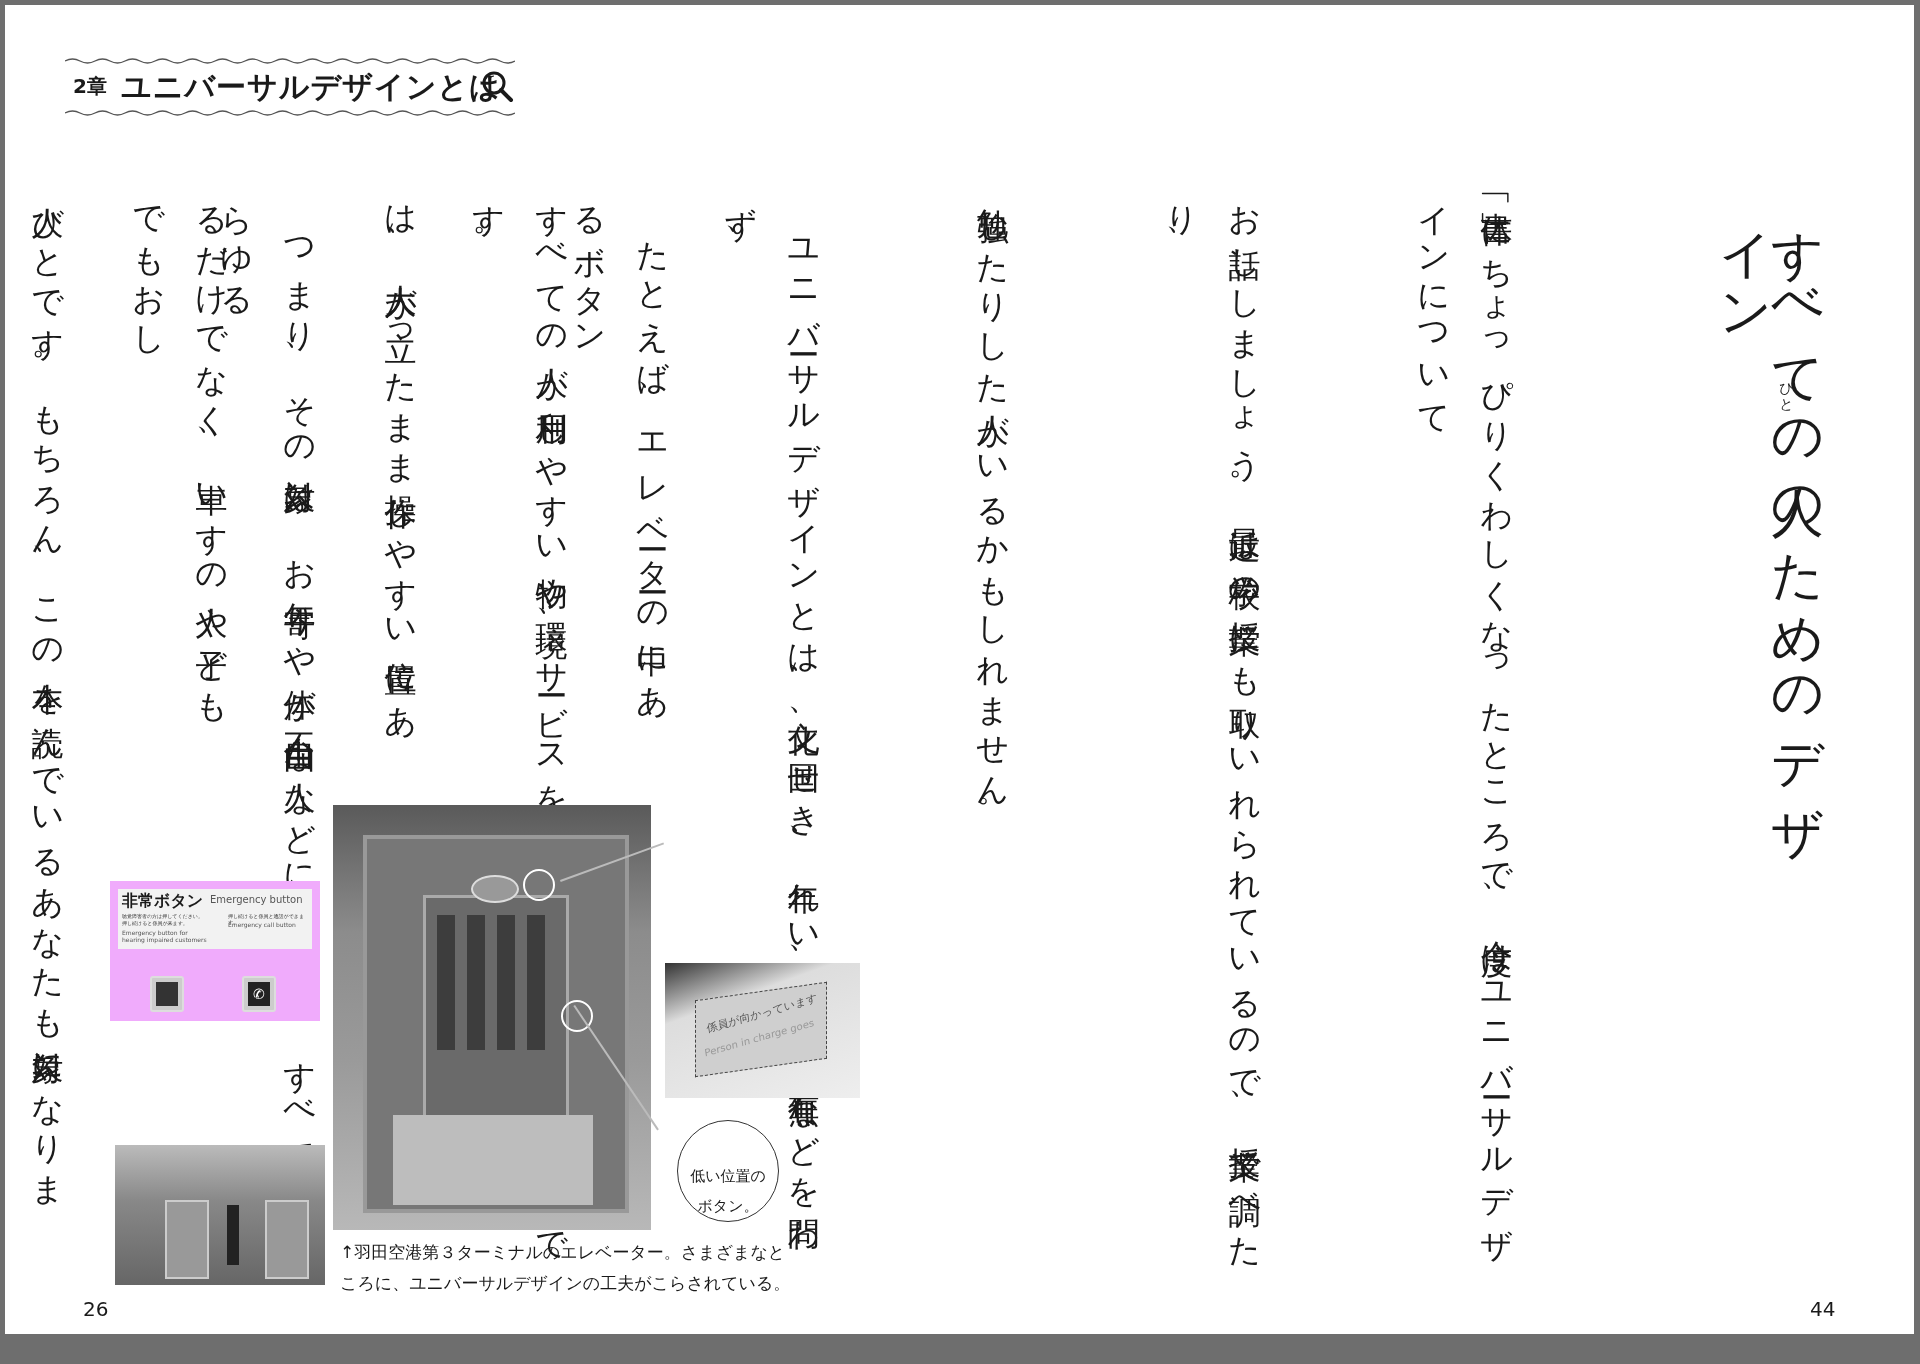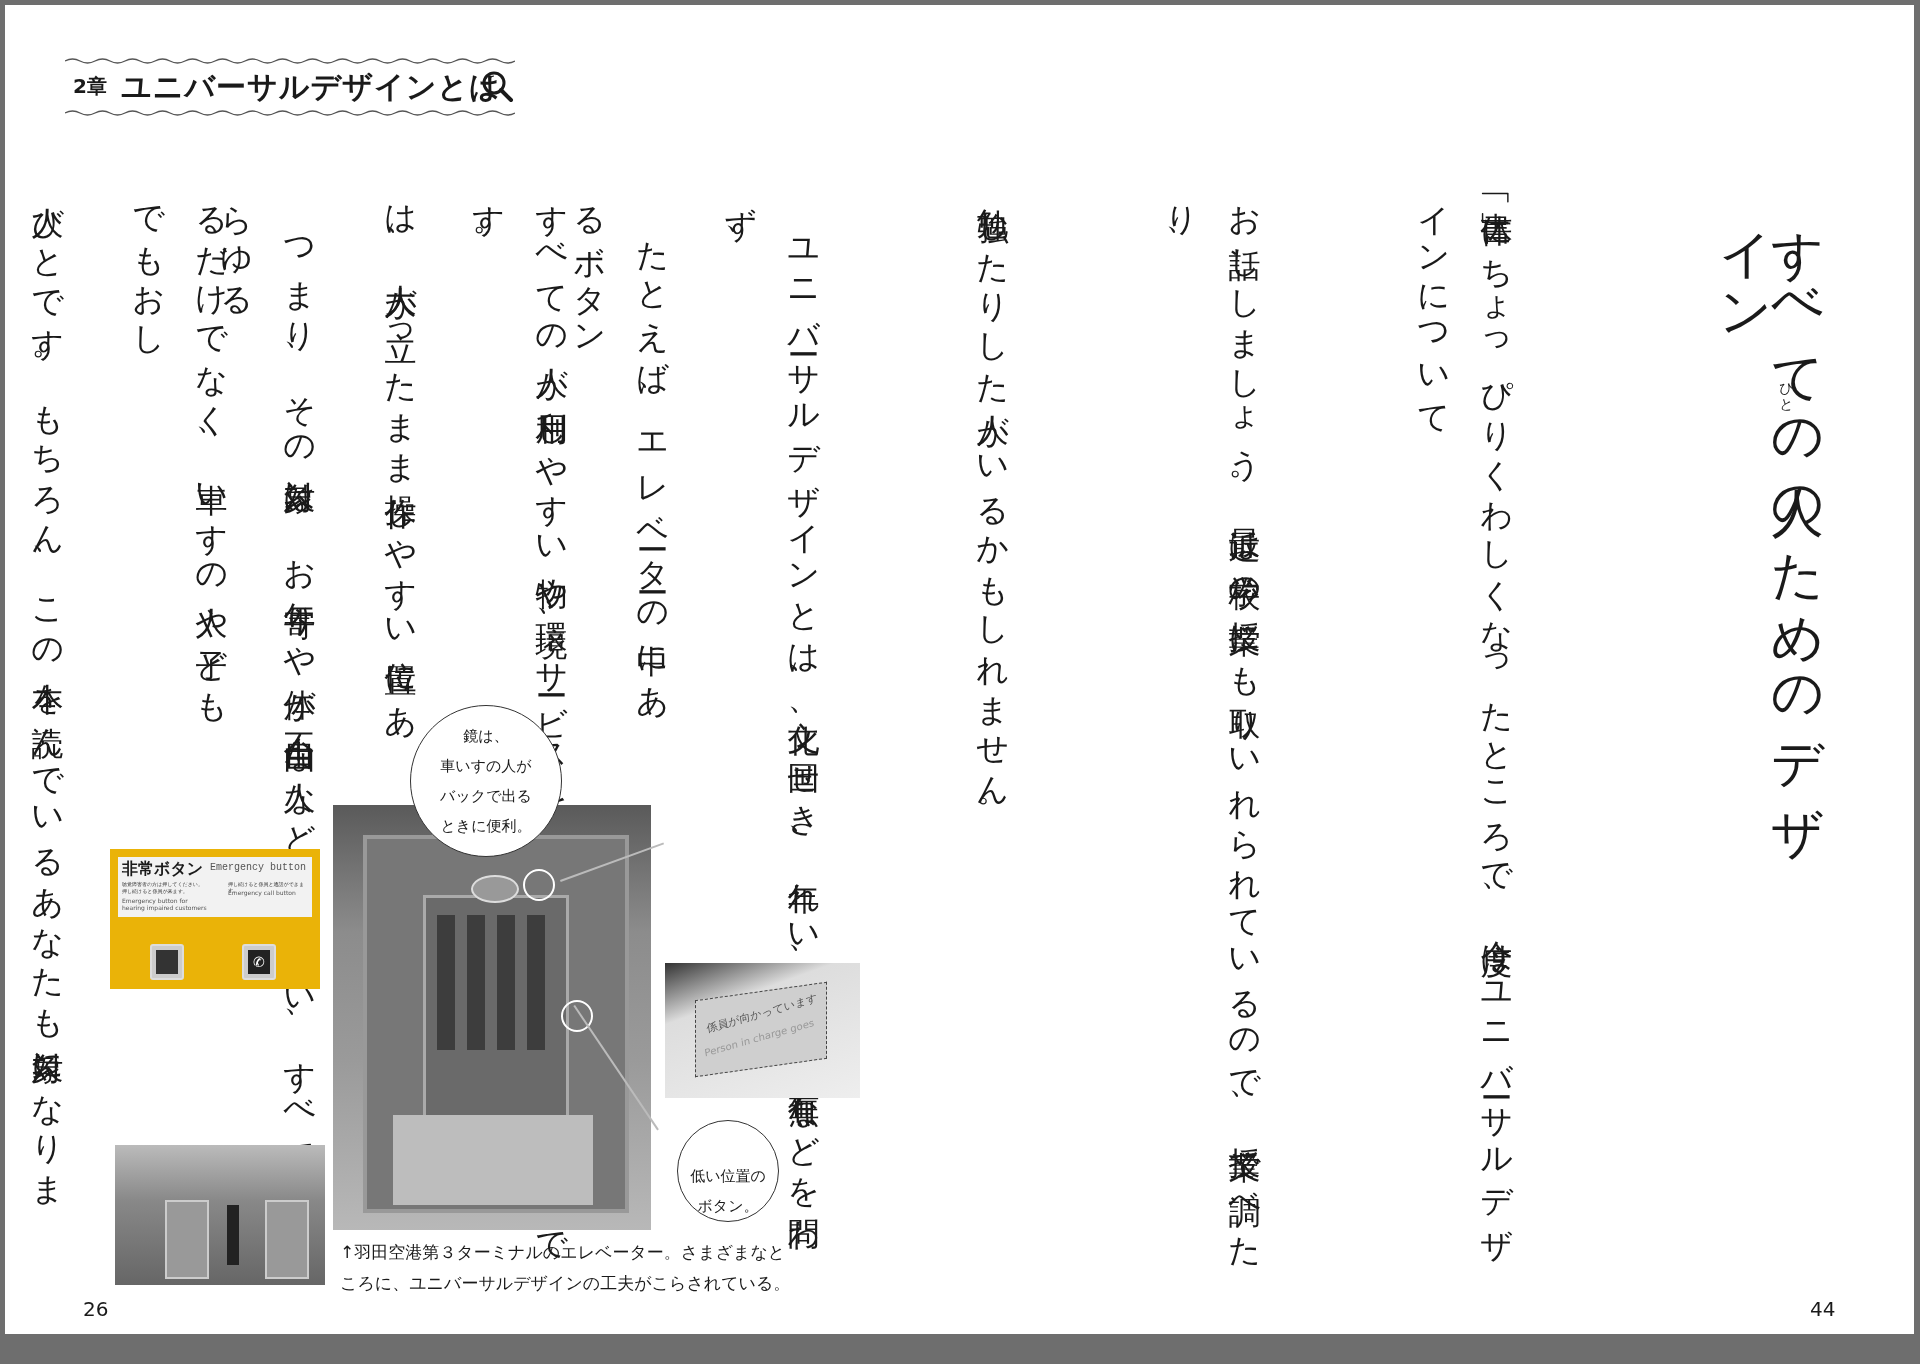--- a/index.html
+++ b/index.html
@@ -75,24 +75,24 @@
     
     
     
     
     
     
     
     
   </div>
 
-  <div class="photo" style="left:105px;top:844px;width:210px;height:140px;background:#eab308;">
+  <div class="photo" style="left:105px;top:876px;width:210px;height:140px;background:#f0abfc;">
     <div style="position:absolute;left:8px;top:8px;width:194px;height:60px;background:#f2f2f2;">
       <div style="position:absolute;left:4px;top:2px;font-size:16px;font-weight:bold;">非常ボタン</div>
-      <div style="position:absolute;left:92px;top:5px;font-size:10px;color:#555;font-family:Liberation Mono, monospace;">Emergency button</div>
+      <div style="position:absolute;left:92px;top:5px;font-size:10px;color:#555;">Emergency button</div>
       <div style="position:absolute;left:4px;top:24px;font-size:5px;line-height:7px;white-space:pre-line;color:#333;">聴覚障害者の方は押してください。
 押し続けると係員が来ます。</div>
       <div style="position:absolute;left:4px;top:40px;font-size:6px;line-height:7px;white-space:pre-line;color:#555;">Emergency button for
 hearing impaired customers</div>
       <div style="position:absolute;left:110px;top:24px;font-size:5px;color:#333;">押し続けると係員と通話ができます。</div>
       <div style="position:absolute;left:110px;top:32px;font-size:6px;color:#555;">Emergency call button</div>
     </div>
     <div style="position:absolute;left:40px;top:95px;width:30px;height:32px;background:#ccc;border:2px solid #ddd;border-radius:3px;">
       <div style="margin:4px;width:22px;height:24px;background:#333;"></div>
     </div>
@@ -123,26 +123,20 @@
 
   <div class="photo" style="left:110px;top:1140px;width:210px;height:140px;background:linear-gradient(180deg,#bbb 0%,#888 40%,#666 100%);">
     <div style="position:absolute;left:50px;top:55px;width:40px;height:75px;background:#999;border:2px solid #ccc;"></div>
     <div style="position:absolute;left:150px;top:55px;width:40px;height:75px;background:#999;border:2px solid #ccc;"></div>
     <div style="position:absolute;left:112px;top:60px;width:12px;height:60px;background:#222;"></div>
   </div>
 
   <div class="line" style="left:555px;top:875px;width:110px;transform:rotate(-20deg);"></div>
   <div class="line" style="left:570px;top:1000px;width:150px;transform:rotate(56deg);"></div>
 
-  <div class="bubble" style="left:405px;top:700px;width:150px;height:150px;">
-    <div class="txt">鏡は、
-車いすの人が
-バックで出る
-ときに便利。</div>
-  </div>
   <div class="bubble" style="left:672px;top:1115px;width:100px;height:100px;align-items:flex-end;">
     <div class="txt">低い位置の
 ボタン。</div>
   </div>
 
   <div class="caption">↑羽田空港第３ターミナルのエレベーター。さまざまなと
 ころに、ユニバーサルデザインの工夫がこらされている。</div>
 
   <div class="page-no" style="left:78px;">26</div>
   <div class="page-no" style="left:1805px;">44</div>

